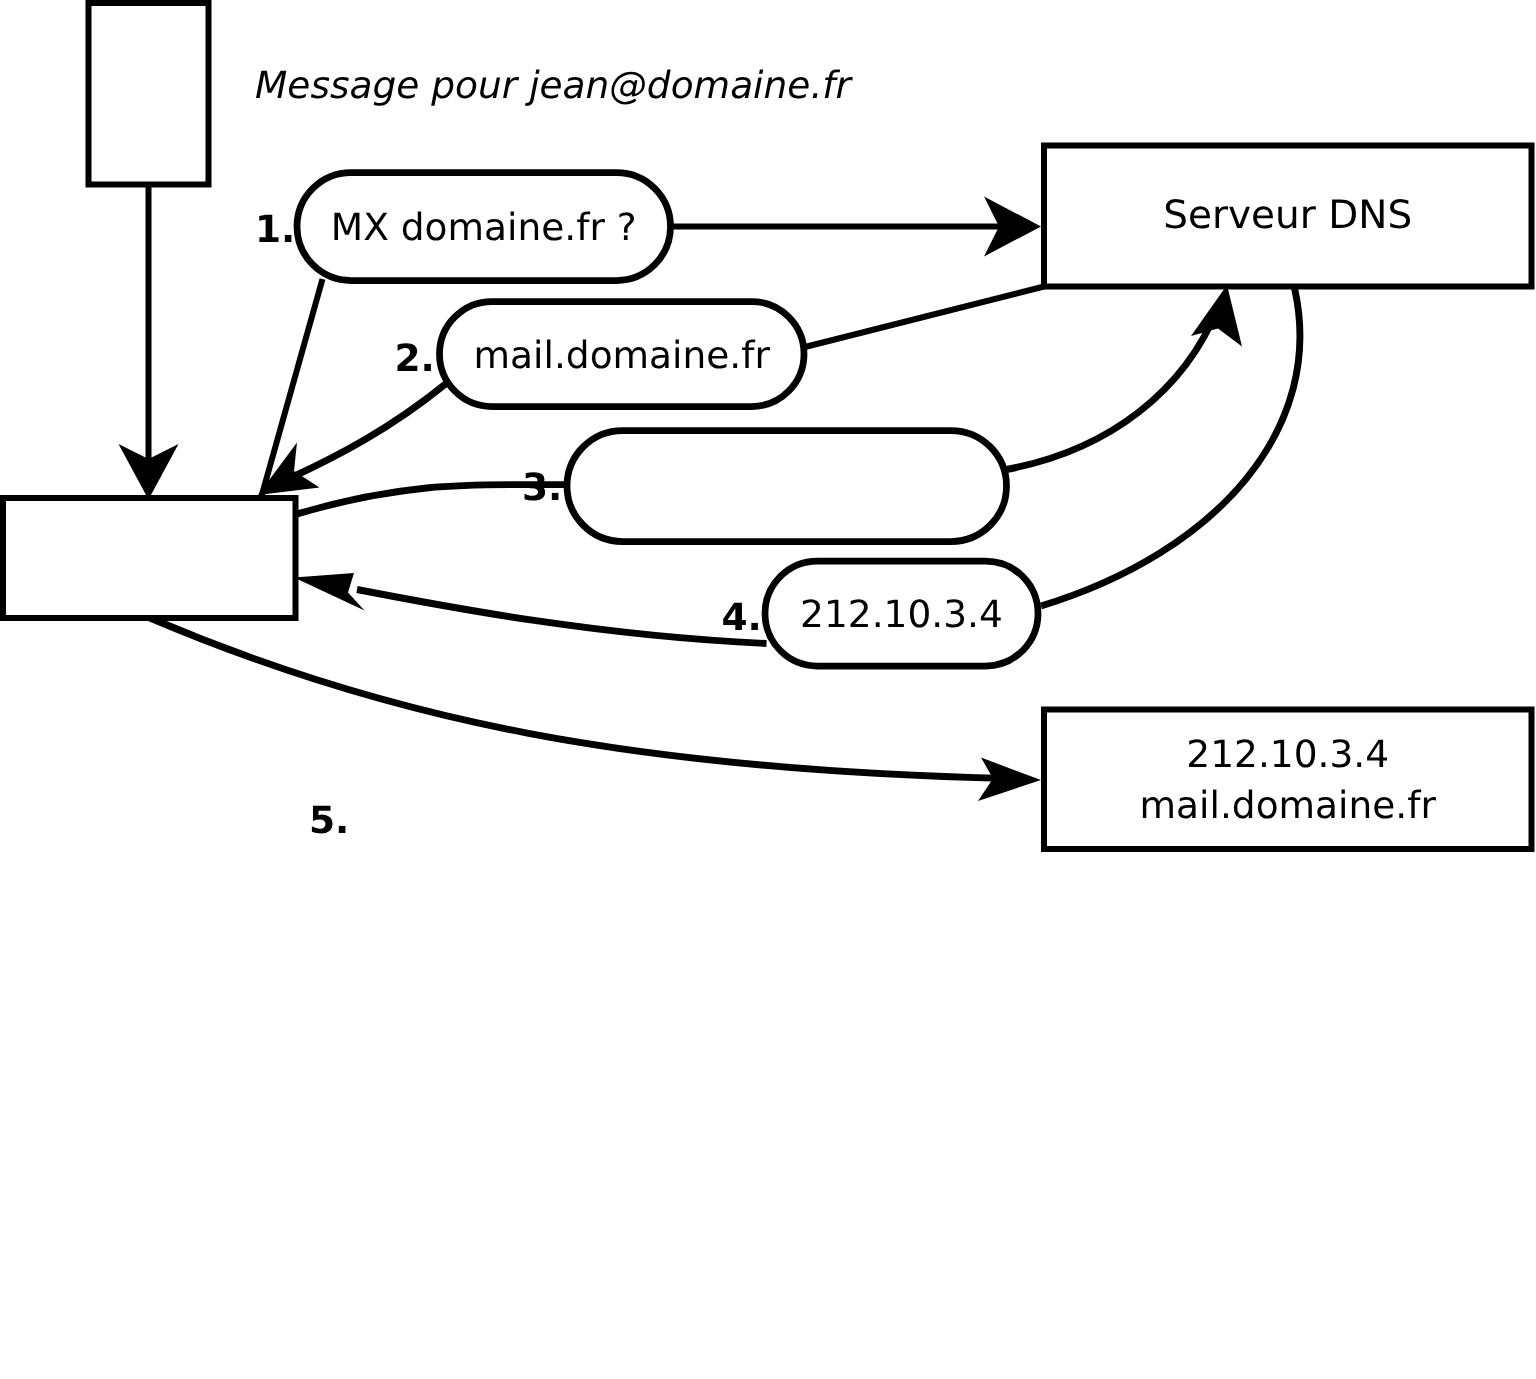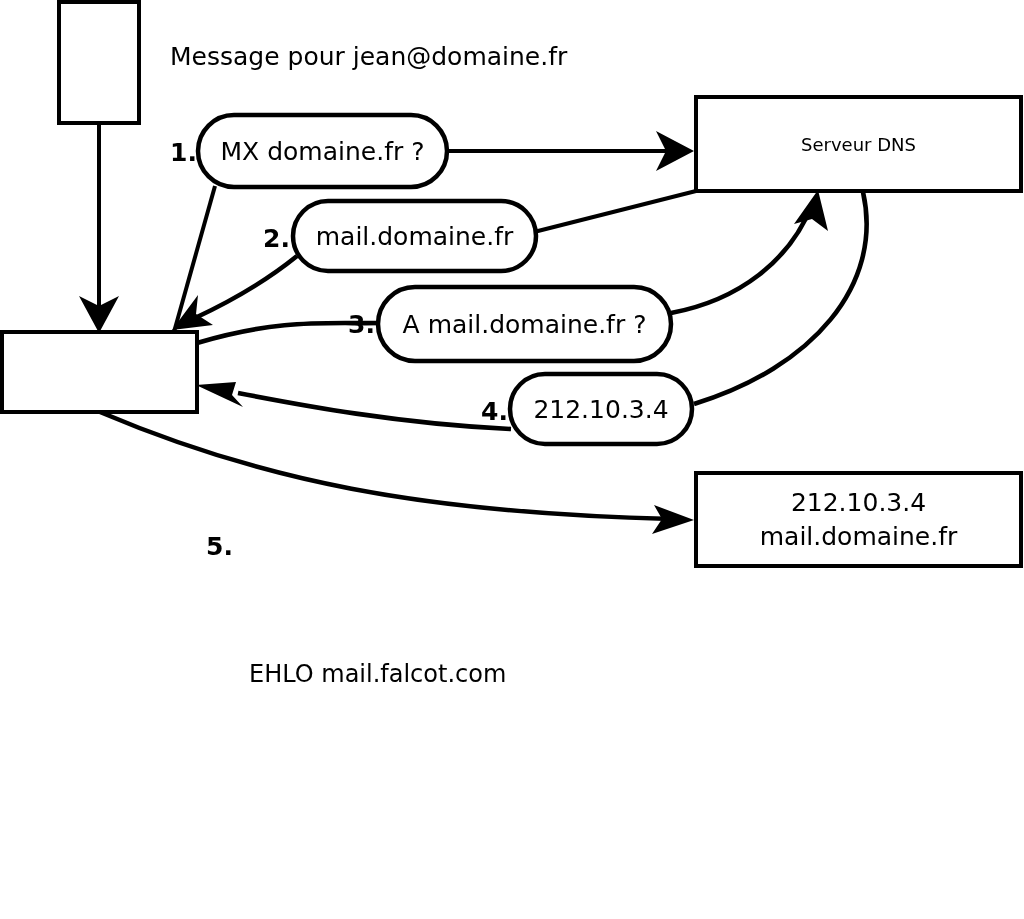--- a/index.html
+++ b/index.html
@@ -46,20 +46,21 @@
   .arrowhead {
     fill: #000000;
     stroke: none;
   }
   .txt {
     position: absolute;
     color: #000000;
     font-family: "DejaVu Sans", "Liberation Sans", sans-serif;
     white-space: pre;
     line-height: 1.0;
+    font-style: italic;
   }
   .node-label {
     position: absolute;
     display: flex;
     align-items: center;
     justify-content: center;
     flex-direction: column;
     color: #000000;
     font-family: "DejaVu Sans", "Liberation Sans", sans-serif;
     white-space: pre;
@@ -147,41 +148,39 @@
     <rect class="bubble-stroke" x="293" y="201" width="243" height="70" rx="35" ry="35"></rect>
 
     <rect class="bubble-stroke" x="378" y="287" width="293" height="74" rx="37" ry="37"></rect>
 
     <rect class="bubble-stroke" x="510" y="374" width="182" height="70" rx="35" ry="35"></rect>
   </svg>
 
   <div class="txt" style="left:170px; top:44px; font-size:25px;">Message pour jean@domaine.fr</div>
 
 
-  <div class="node-label" style="left:696px; top:97px; width:325px; height:94px; font-size:18px;">Serveur DNS</div>
+  <div class="node-label" style="left:696px; top:97px; width:325px; height:94px; font-size:26px;">Serveur DNS</div>
 
   <div class="node-label" style="left:696px; top:473px; width:325px; height:93px; font-size:25px; line-height:34px;">
     <span>212.10.3.4</span>
     <span>mail.domaine.fr</span>
   </div>
 
   <div class="step-num" style="left:170px; top:138px; font-size:25px;">1.</div>
   <div class="step-num" style="left:263px; top:224px; font-size:25px;">2.</div>
   <div class="step-num" style="left:348px; top:310px; font-size:25px;">3.</div>
   <div class="step-num" style="left:481px; top:397px; font-size:25px;">4.</div>
   <div class="step-num" style="left:206px; top:532px; font-size:25px;">5.</div>
 
   <div class="node-label" style="left:198px; top:115px; width:249px; height:72px; font-size:25px;">MX domaine.fr ?</div>
   <div class="node-label" style="left:293px; top:201px; width:243px; height:70px; font-size:25px;">mail.domaine.fr</div>
-  <div class="node-label" style="left:378px; top:287px; width:293px; height:74px; font-size:25px;">A mail.domaine.fr ?</div>
   <div class="node-label" style="left:510px; top:374px; width:182px; height:70px; font-size:25px;">212.10.3.4</div>
 
 
   <div class="smtp-block">
-    <span class="smtp-line">EHLO mail.falcot.com</span>
     
     
     
     
     
     
     
   </div>
 
 </div>

